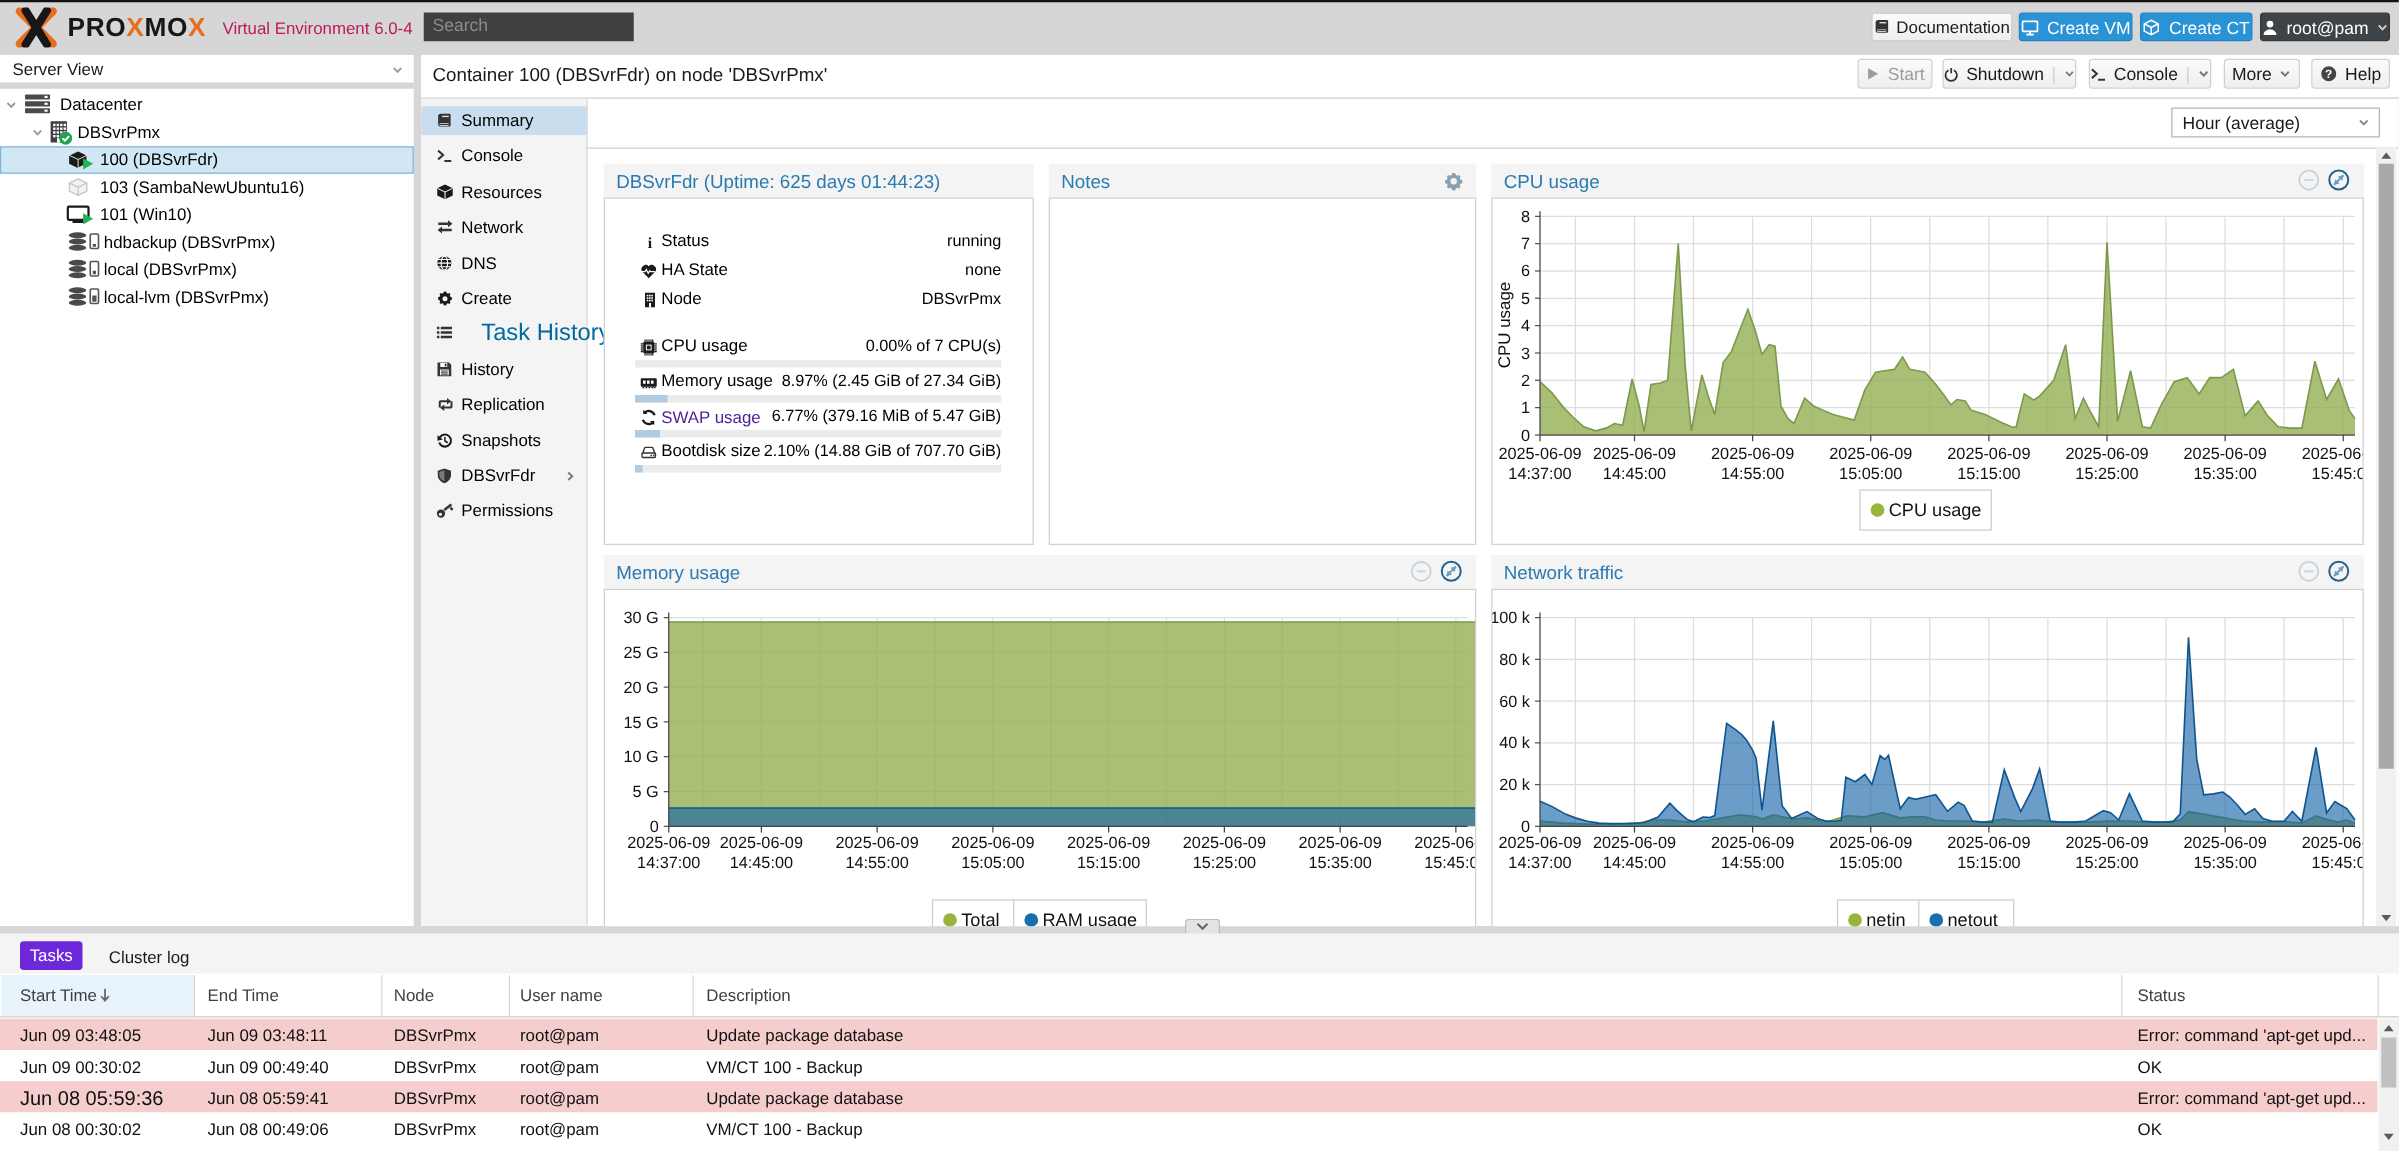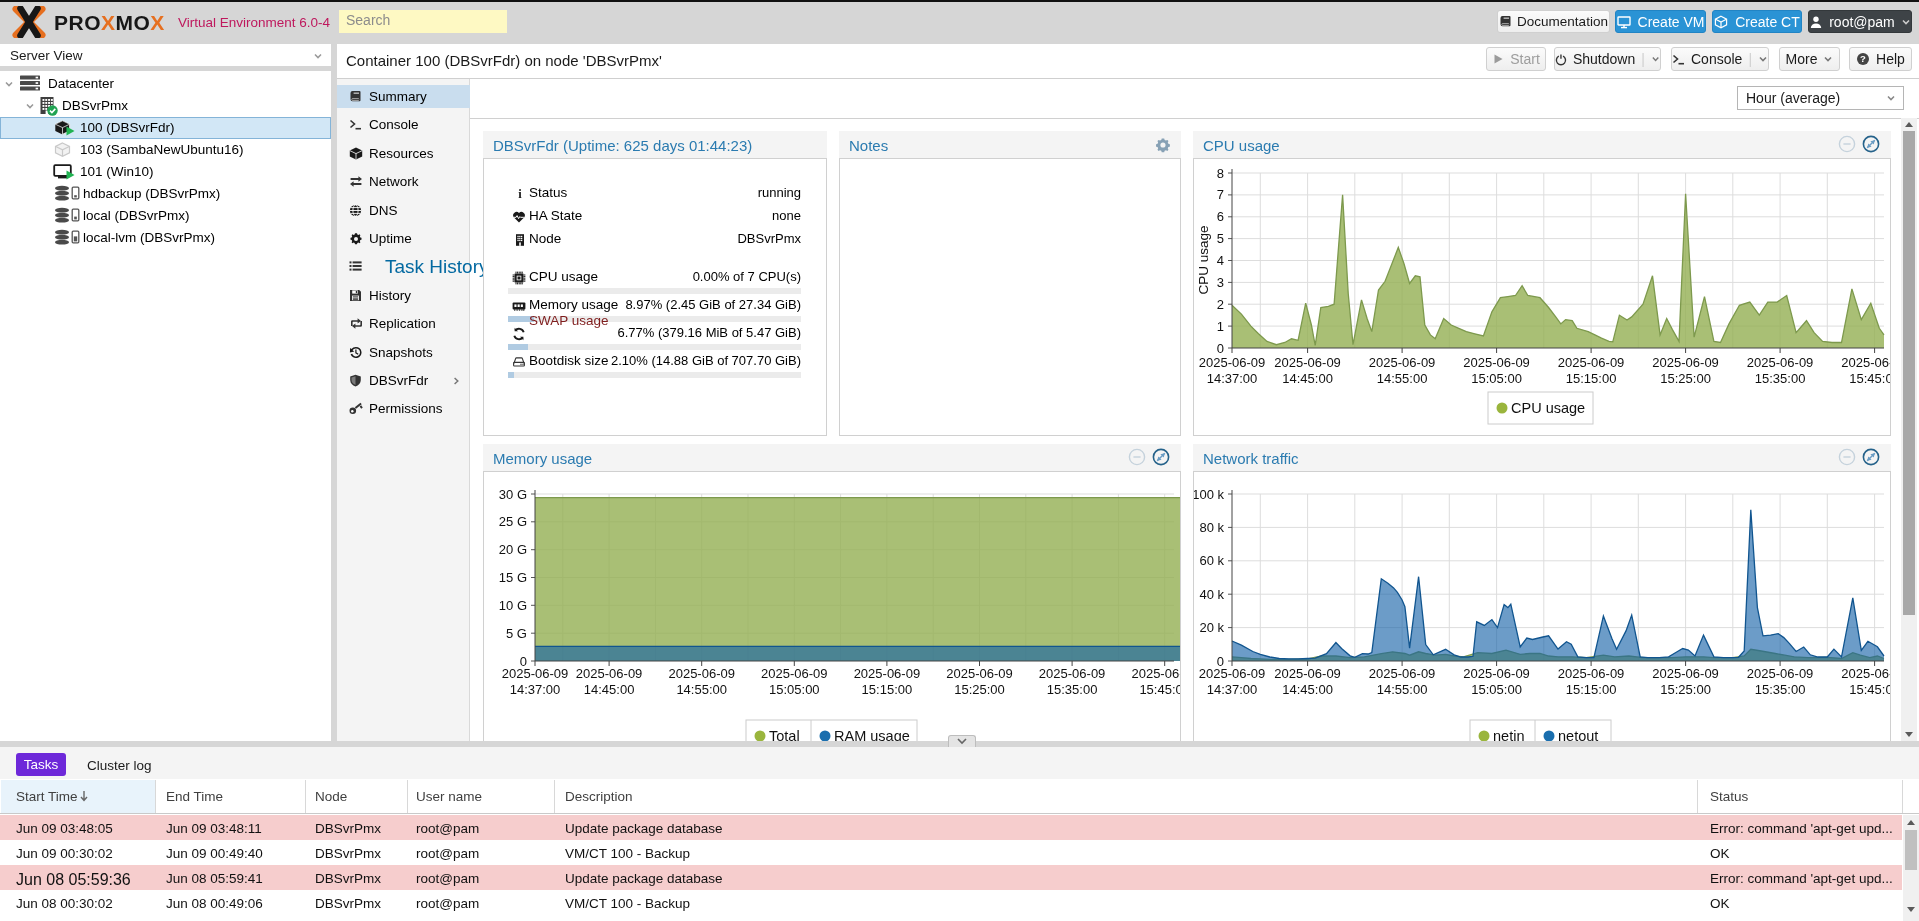--- a/index.html
+++ b/index.html
@@ -5,21 +5,21 @@
 <div class="abs" style="left:8px;top:6px;line-height:0"><svg width="42" height="32" viewBox="0 0 42 32">
       <g stroke-linecap="round">
         <line x1="8" y1="3" x2="34" y2="29" stroke="#e66f1f" stroke-width="7"></line>
         <line x1="34" y1="3" x2="8" y2="29" stroke="#e66f1f" stroke-width="7"></line>
         <line x1="12.5" y1="2.5" x2="29.5" y2="29.5" stroke="#171717" stroke-width="6.5"></line>
         <line x1="29.5" y1="2.5" x2="12.5" y2="29.5" stroke="#171717" stroke-width="6.5"></line>
       </g>
     </svg></div>
 <div class="abs" style="left:54px;top:11px;font-size:21px;font-weight:bold;letter-spacing:0.5px;color:#171717">PRO<span style="color:#e66f1f">X</span>MO<span style="color:#e66f1f">X</span></div>
 <div class="abs" style="left:178px;top:15px;font-size:13.5px;color:#be185d">Virtual Environment 6.0-4</div>
-<div class="abs" style="left:339px;top:10px;width:168px;height:23px;background:#fef9c3;font-size:14px;color:#8c8c8c;line-height:21px;padding-left:7px">Search</div>
+<div class="abs" style="left:339px;top:10px;width:168px;height:23px;background:#404040;font-size:14px;color:#8c8c8c;line-height:21px;padding-left:7px">Search</div>
 <div class="btn" style="left:1497px;top:10px;width:113px;height:23px;font-size:13.5px;gap:5px">
     <svg width="13" height="13" viewBox="0 0 13 13" style="">
       <g fill="#333">
         <path d="M3.5 1 h7 a1 1 0 0 1 1 1 v8.2 a1 1 0 0 1 -1 1 h-7 a2 2 0 0 1 -2-2 v-6.2 a2 2 0 0 1 2-2 z"></path>
         <rect x="2.6" y="8.6" width="7.6" height="1.9" rx="0.9" fill="#fff"></rect>
         <rect x="3.1" y="9.1" width="7.1" height="0.9" fill="#333"></rect>
         <rect x="4.6" y="2.6" width="5.4" height="1.1" fill="#fff" opacity="0.85"></rect>
       </g>
     </svg>
     <span>Documentation</span>
@@ -276,21 +276,21 @@
         <line x1="1.6" y1="9.4" x2="11.4" y2="9.4"></line>
       </g>
     </svg></div>
 <div class="abs" style="left:369px;top:198.60000000000002px;height:23px;display:flex;align-items:center;font-size:13.5px;color:#000">DNS</div>
 <div class="abs" style="left:349px;top:232.00000000000003px;line-height:0"><svg width="14" height="14" viewBox="0 0 14 14" style="">
       <g fill="#1a1a1a">
         <path d="M7 1.2 l1 .1 .35 1.15 1.05.45 1.1-.55.9.9-.55 1.1.45 1.05 1.15.35.1 1 -.1 1 -1.15.35 -.45 1.05 .55 1.1 -.9.9 -1.1-.55 -1.05.45 -.35 1.15 -1 .1 -1-.1 -.35-1.15 -1.05-.45 -1.1.55 -.9-.9 .55-1.1 -.45-1.05 -1.15-.35 -.1-1 .1-1 1.15-.35 .45-1.05 -.55-1.1 .9-.9 1.1.55 1.05-.45 .35-1.15 z"></path>
         <circle cx="7" cy="7" r="2" fill="#f4f4f4"></circle>
       </g>
     </svg></div>
-<div class="abs" style="left:369px;top:227.00000000000003px;height:23px;display:flex;align-items:center;font-size:13.5px;color:#000">Uptime</div>
+<div class="abs" style="left:369px;top:227.00000000000003px;height:23px;display:flex;align-items:center;font-size:13.5px;color:#000">Create</div>
 <div class="abs" style="left:349px;top:260.40000000000003px;line-height:0"><svg width="13" height="13" viewBox="0 0 13 13" style="">
       <rect x="0.5" y="1.4" width="2" height="2" fill="#333"></rect>
       <rect x="3.6" y="1.4" width="9" height="2" fill="#333"></rect>
       <rect x="0.5" y="5.0" width="2" height="2" fill="#333"></rect>
       <rect x="3.6" y="5.0" width="9" height="2" fill="#333"></rect>
       <rect x="0.5" y="8.6" width="2" height="2" fill="#333"></rect>
       <rect x="3.6" y="8.6" width="9" height="2" fill="#333"></rect>
     </svg></div>
 <div class="abs" style="left:385px;top:255.40000000000003px;height:23px;display:flex;align-items:center;font-size:19px;color:#0369a1">Task History</div>
 <div class="abs" style="left:349px;top:288.8px;line-height:0"><svg width="13" height="13" viewBox="0 0 13 13" style="">
@@ -418,21 +418,21 @@
 <div class="abs" style="left:508px;top:316px;width:293px;height:6px;background:#ebebeb"></div>
 <div class="abs" style="left:508px;top:316px;width:26px;height:6px;background:#b0cbe2"></div>
 <div class="abs" style="left:512px;top:327px;line-height:0"><svg width="14" height="14" viewBox="0 0 14 14" style="">
       <g stroke="#1a1a1a" fill="none" stroke-width="1.9">
         <path d="M11.7 5.2 A5 5 0 0 0 3.2 3.4"></path>
         <path d="M2.3 8.8 A5 5 0 0 0 10.8 10.6"></path>
       </g>
       <path d="M2.6 0.8 v3.4 h3.4 z" fill="#1a1a1a"></path>
       <path d="M11.4 13.2 v-3.4 h-3.4 z" fill="#1a1a1a"></path>
     </svg></div>
-<div class="abs" style="left:529px;top:313px;font-size:13.5px;color:#7f1d1d">SWAP usage</div>
+<div class="abs" style="left:529px;top:326px;font-size:13.5px;color:#4c1d95">SWAP usage</div>
 <div class="abs" style="left:529px;top:325px;width:272px;text-align:right;font-size:13px;color:#000;white-space:nowrap">6.77% (379.16 MiB of 5.47 GiB)</div>
 <div class="abs" style="left:508px;top:344px;width:293px;height:6px;background:#ebebeb"></div>
 <div class="abs" style="left:508px;top:344px;width:20px;height:6px;background:#b0cbe2"></div>
 <div class="abs" style="left:512px;top:355px;line-height:0"><svg width="14" height="14" viewBox="0 0 14 14" style="">
       <g fill="none" stroke="#333" stroke-width="1.1">
         <path d="M2 8.2 L3.6 3.6 a1 1 0 0 1 1-0.7 h4.8 a1 1 0 0 1 1 .7 L12 8.2"></path>
         <rect x="1.6" y="7.4" width="10.8" height="3.6" rx="0.8"></rect>
       </g>
       <circle cx="9" cy="9.2" r="0.7" fill="#333"></circle>
       <circle cx="11" cy="9.2" r="0.7" fill="#333"></circle>

